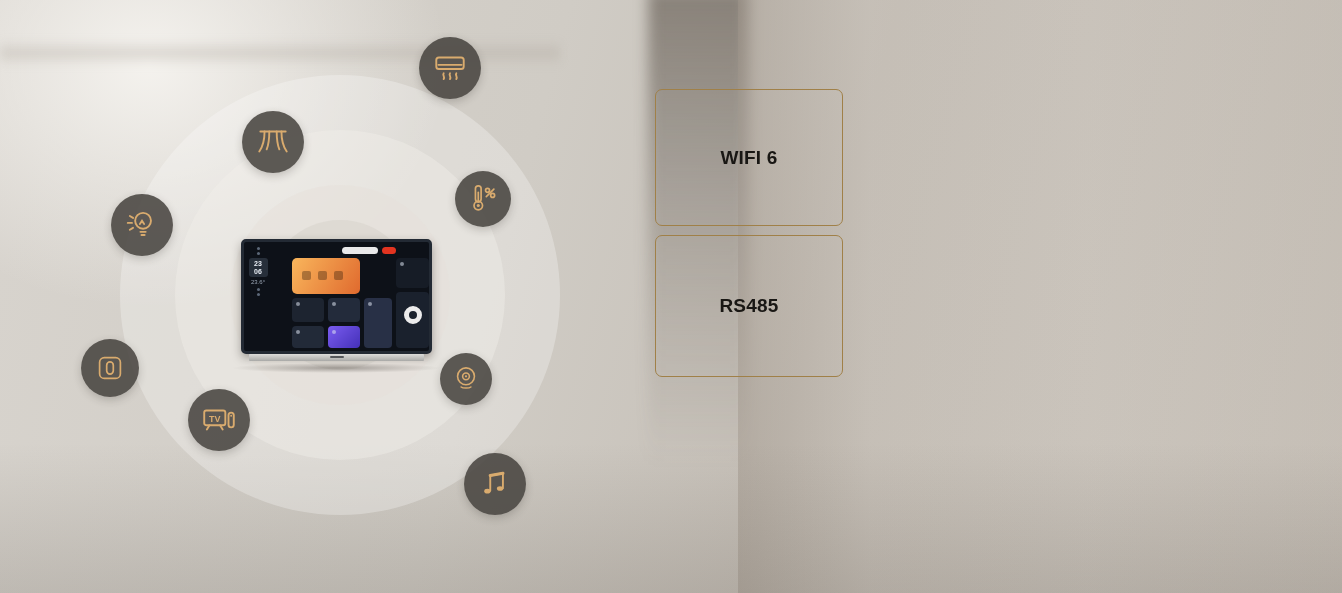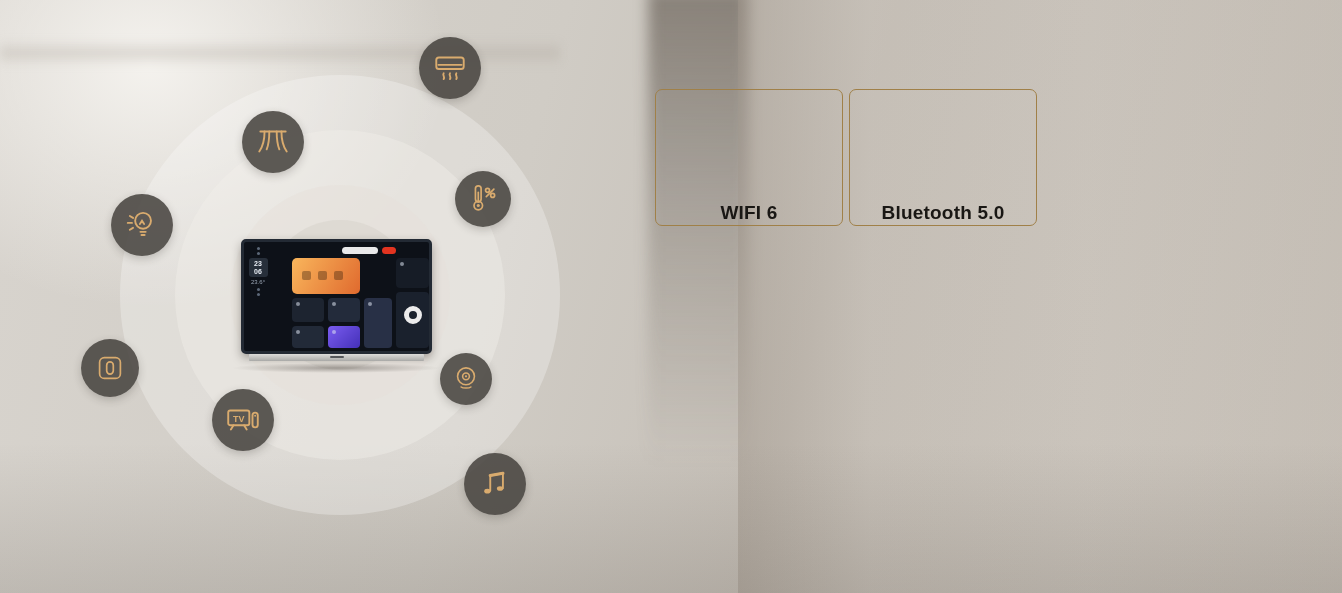--- a/index.html
+++ b/index.html
@@ -63,21 +63,21 @@
     background:linear-gradient(#dcdcda,#a9a9a7);}
   .stand-logo{position:absolute;left:50%;top:2px;width:14px;height:2px;margin-left:-7px;background:#55575a;border-radius:1px;}
   .dev-shadow{position:absolute;left:-10px;top:124px;width:211px;height:10px;
     background:radial-gradient(ellipse at 50% 50%, rgba(55,50,44,0.38), rgba(55,50,44,0) 70%);}
   
   .features{left:655px;top:89px;width:576px;}
   .frow{display:flex;gap:6px;margin-bottom:9px;}
   .fbox{box-sizing:border-box;border:1px solid #a08048;border-radius:7px;
     display:flex;align-items:center;justify-content:center;background:rgba(255,255,255,0.02);}
   .frow1 .fbox{width:285px;height:137px;}
-  .frow2 .fbox{width:188px;height:137px;align-items:flex-end;}
+  .frow2 .fbox{width:188px;height:137px;}
   .frow3 .fbox{width:188px;height:142px;}
   .flabel{font-weight:700;font-size:19px;color:#191714;letter-spacing:0.2px;text-align:center;
     white-space:pre-line;line-height:24px;}
 </style>
 </head>
 <body>
 
 <div class="layer bg-base"></div>
 <div class="layer bg-window"></div>
 <div class="layer bg-ceiling"></div>
@@ -182,21 +182,21 @@
   </svg>
 </div>
 
 <div class="hub-icon" style="left:81px;top:339px;width:58px;height:58px;">
   <svg width="34" height="34" viewBox="0 0 36 36" fill="none" stroke="#d9ab6e" stroke-width="1.8" stroke-linecap="round">
     <rect x="7" y="7" width="22" height="22" rx="5"></rect>
     <rect x="14.5" y="11.5" width="7" height="13" rx="3.5"></rect>
   </svg>
 </div>
 
-<div class="hub-icon" style="left:212px;top:389px;width:62px;height:62px;">
+<div class="hub-icon" style="left:188px;top:389px;width:62px;height:62px;">
   <svg width="38" height="38" viewBox="0 0 36 36" fill="none" stroke="#d9ab6e" stroke-width="1.8" stroke-linecap="round">
     <rect x="4" y="9" width="20" height="14" rx="2"></rect>
     <text x="14" y="19.5" text-anchor="middle" font-size="8.5" font-weight="bold" fill="#d9ab6e" stroke="none">TV</text>
     <path d="M9 23l-2.5 4"></path>
     <path d="M19 23l2.5 4"></path>
     <rect x="27" y="11" width="5" height="14" rx="2.5"></rect>
     <circle cx="29.5" cy="14" r="0.9" fill="#d9ab6e" stroke="none"></circle>
   </svg>
 </div>
 
@@ -216,19 +216,19 @@
     <ellipse cx="10.8" cy="24.8" rx="3" ry="2.2" fill="#d9ab6e" stroke="none"></ellipse>
     <ellipse cx="22.8" cy="22.3" rx="3" ry="2.2" fill="#d9ab6e" stroke="none"></ellipse>
   </svg>
 </div>
 
 <div class="layer features">
   <div class="frow frow2">
     <div class="fbox">
       <div class="flabel">WIFI 6</div>
     </div>
+  </div>
+  <div class="frow frow3">
     <div class="fbox">
-      <div class="flabel">Bluetooth 5.0</div>
-    </div>
-  </div>
-  <div class="frow frow3">
+      <div class="flabel">RS485</div>
+    </div>
   </div>
 </div>
 
 </body></html>

